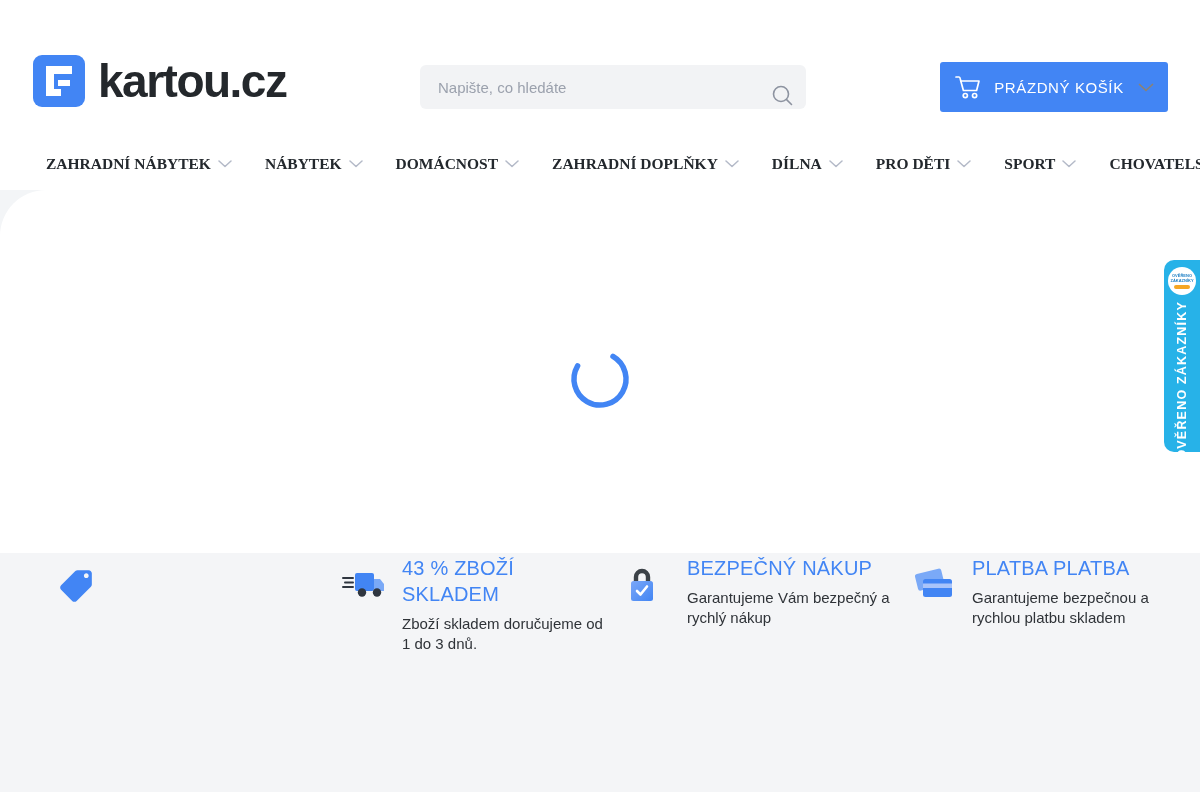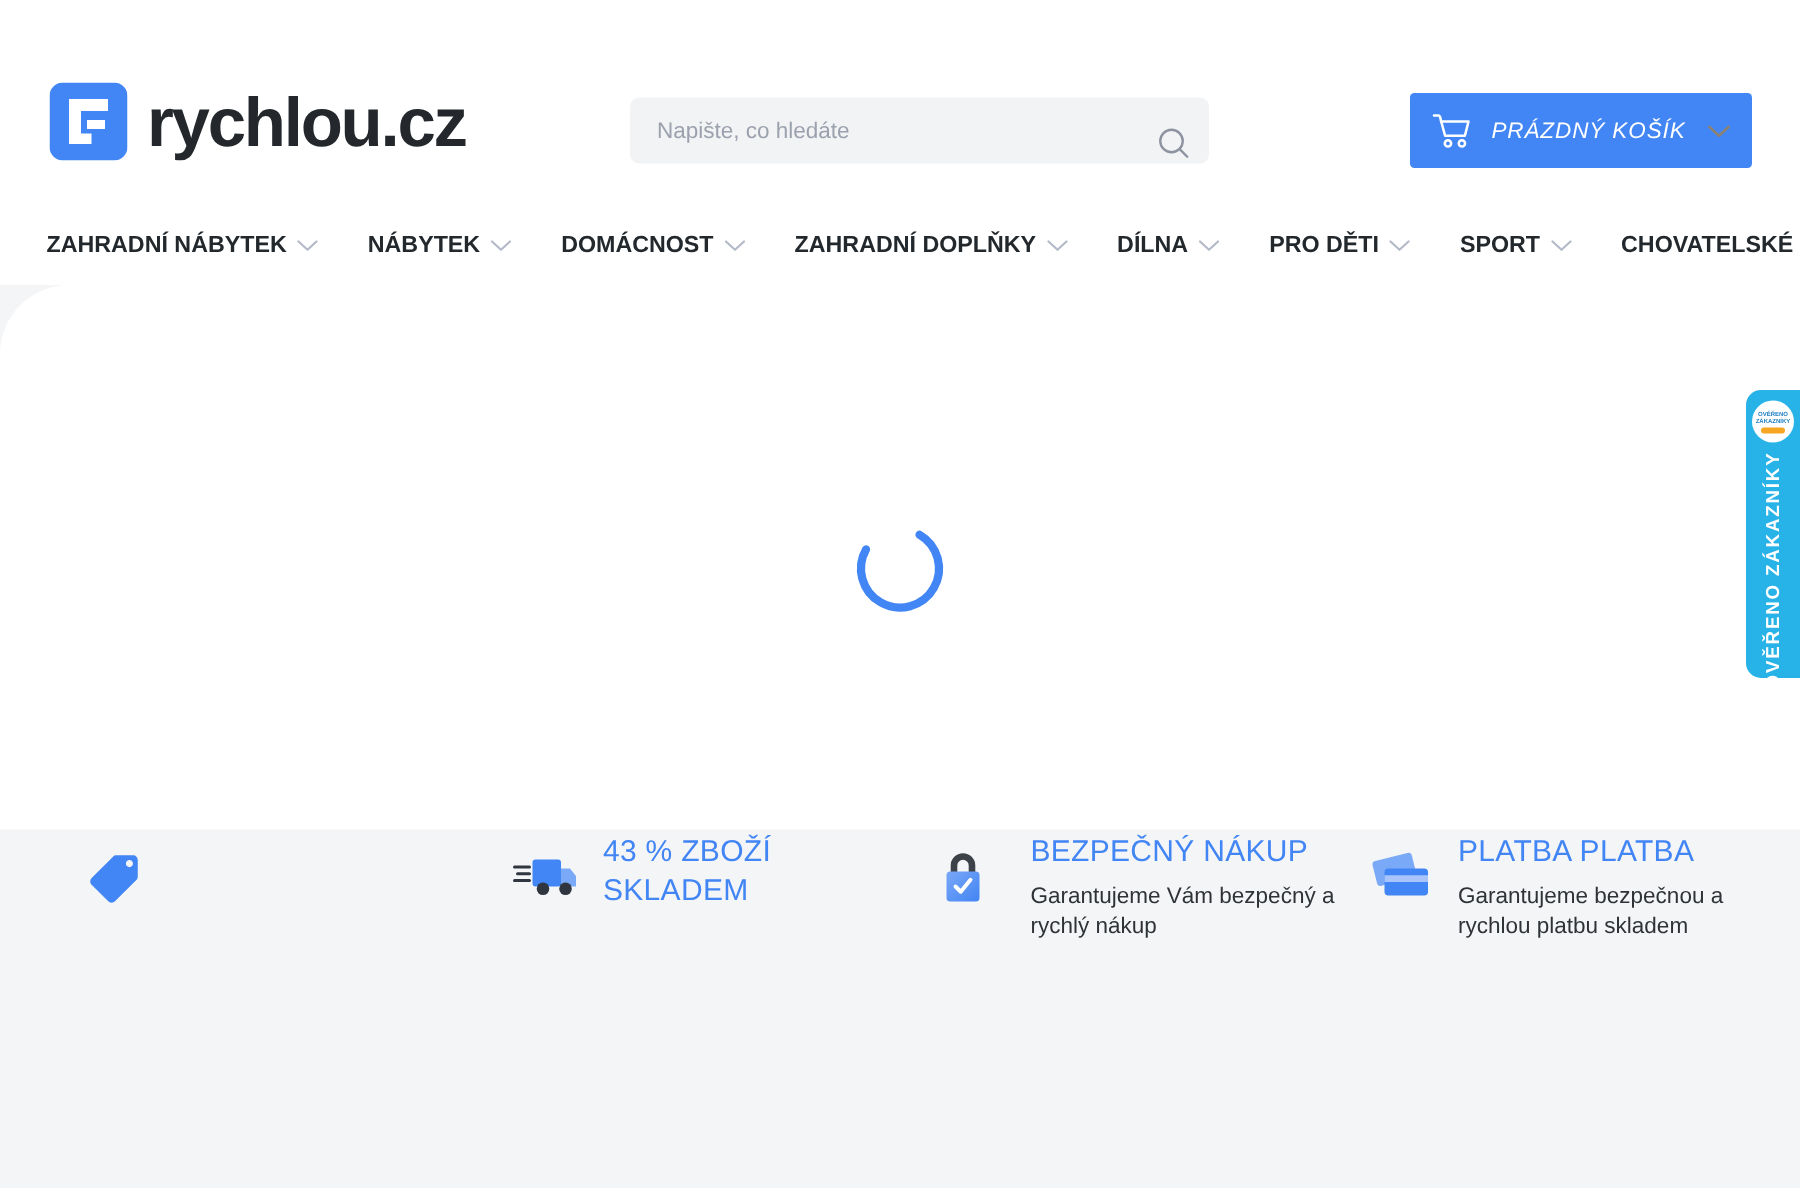--- a/index.html
+++ b/index.html
@@ -21,30 +21,30 @@
   .search input{
     flex:1;height:100%;border:none;background:transparent;outline:none;
     padding:0 8px 0 18px;font-size:15px;color:#3a3f46;
     font-family:"Liberation Sans","DejaVu Sans",sans-serif;
   }
   .search input::placeholder{color:#9ba1ad;opacity:1;}
   .search-icon-wrap{width:46px;display:flex;align-items:center;justify-content:center;cursor:pointer;}
   .cart-btn{
     position:absolute;left:940px;top:62px;width:228px;height:50px;background:#4285f4;
     border:none;border-radius:3px;display:flex;align-items:center;justify-content:center;
-    gap:10px;cursor:pointer;font-style:italic;
+    gap:10px;cursor:pointer;
   }
   .cart-btn .cart-label{color:#ffffff;font-size:15px;font-weight:500;letter-spacing:.6px;}
   .cart-btn .chev{color:#8c8274;margin-left:4px;display:flex;}
 
   
   .nav{position:absolute;top:142px;left:0;width:1200px;height:44px;background:#ffffff;}
   .nav ul{
-    list-style:none;margin:0;padding:0 0 0 31px;height:44px;
-    display:flex;align-items:center;flex-wrap:nowrap;overflow:hidden;white-space:nowrap;
+    list-style:none;margin:0;padding:0 0 0 46px;height:44px;
+    display:flex;align-items:center;flex-wrap:nowrap;overflow:hidden;white-space:nowrap;font-family:Liberation Serif, serif;
   }
   .nav li{display:flex;align-items:center;margin-right:33px;cursor:pointer;flex:0 0 auto;}
   .nav li span.lbl{font-size:15.5px;font-weight:700;color:#23282d;letter-spacing:0;}
   .nav li .chev{color:#b4bac8;margin-left:7px;display:flex;}
 
   
   .main{position:absolute;top:190px;left:0;width:1200px;height:363px;background:#f3f5f7;}
   .main .panel{
     position:absolute;inset:0;background:#ffffff;border-top-left-radius:46px;
     display:flex;align-items:center;justify-content:center;padding-top:14px;box-sizing:border-box;
@@ -97,21 +97,21 @@
     <a class="logo">
       <span style="display:flex;">
         <svg width="52" height="52" viewBox="0 0 52 52">
           <rect x="0" y="0" width="52" height="52" rx="9" fill="#4285f4"></rect>
           <rect x="13" y="11" width="8" height="30" fill="#ffffff"></rect>
           <rect x="13" y="11" width="26" height="8" fill="#ffffff"></rect>
           <rect x="25" y="25" width="12" height="6" fill="#ffffff"></rect>
           <rect x="13" y="34" width="15" height="7" fill="#ffffff"></rect>
         </svg>
       </span>
-      <span class="logo-text">rychlou.cz</span>
+      <span class="logo-text">kartou.cz</span>
     </a>
 
     <div class="search">
       <input type="text" placeholder="Napište, co hledáte" style="">
       <span class="search-icon-wrap">
         <svg width="26" height="26" viewBox="0 0 26 26" fill="none">
           <circle cx="11" cy="11" r="7.5" stroke="#8d93a0" stroke-width="1.6"></circle>
           <line x1="16.6" y1="16.6" x2="21.5" y2="21.5" stroke="#8d93a0" stroke-width="1.6" stroke-linecap="round"></line>
         </svg>
       </span>
@@ -234,20 +234,21 @@
             <line x1="3" y1="15.5" x2="11" y2="15.5" stroke="#2f3640" stroke-width="2" stroke-linecap="round"></line>
             <line x1="1" y1="20" x2="11" y2="20" stroke="#2f3640" stroke-width="2" stroke-linecap="round"></line>
             <rect x="13" y="6" width="19" height="18" rx="2" fill="#4285f4"></rect>
             <path d="M32 12 h6 l4 5 v7 h-10 z" fill="#7aa9f7"></path>
             <circle cx="20" cy="25.5" r="4.2" fill="#2f3640"></circle>
             <circle cx="35" cy="25.5" r="4.2" fill="#2f3640"></circle>
           </svg>
         </span>
         <div class="ftext">
           <h3>43 % ZBOŽÍ SKLADEM</h3>
+          <p>Zboží skladem doručujeme od 1 do 3 dnů.</p>
         </div>
       </div>
 
       <div class="feature">
         <span class="ficon">
           <svg width="30" height="38" viewBox="0 0 30 38">
             <defs>
               <linearGradient id="lockg" x1="0" y1="0" x2="1" y2="1">
                 <stop offset="0" stop-color="#7aa7f7"></stop>
                   <stop offset="1" stop-color="#4285f4"></stop>

